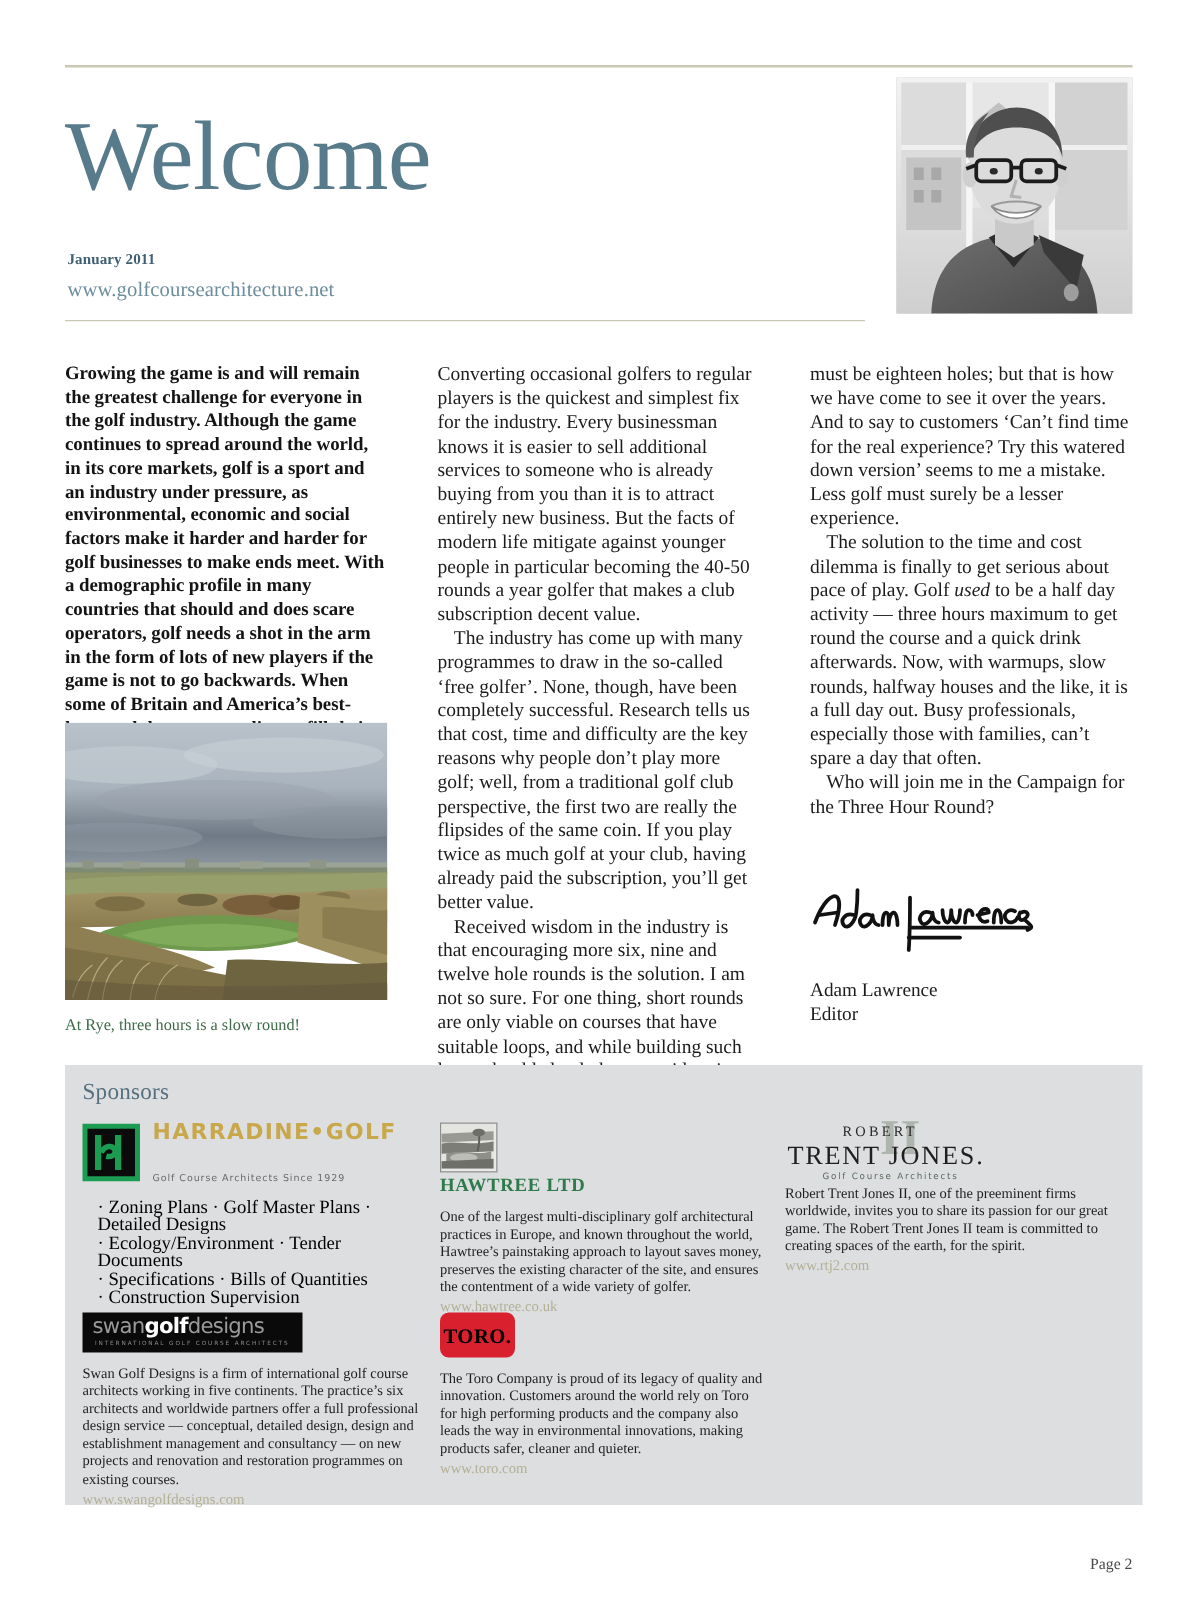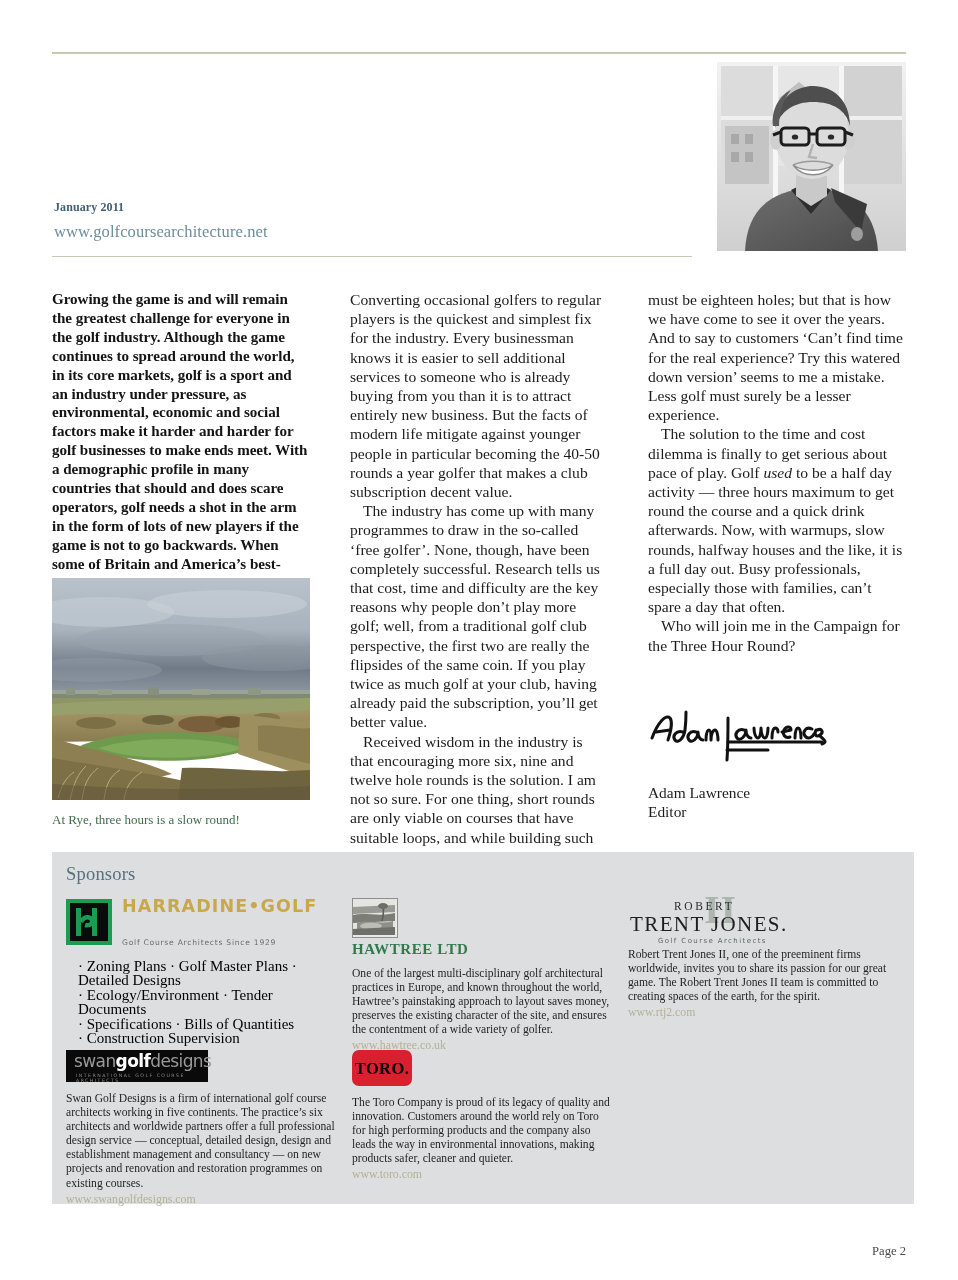--- a/index.html
+++ b/index.html
@@ -284,21 +284,21 @@
     position: absolute;
     left: 30px; top: 49px;
     font-family: "DejaVu Sans", sans-serif;
     font-size: 7px;
     color: #5c6b5f;
     letter-spacing: 1.4px;
   }
 
   
   .swan-logo {
-    width: 142px; height: 32px;
+    width: 176px; height: 32px;
     background: #0a0a0a;
     position: relative;
   }
   .swan-word {
     position: absolute;
     left: 8px; top: 3px;
     font-family: "DejaVu Sans", sans-serif;
     font-size: 17px;
     letter-spacing: -0.6px;
     line-height: 1;
@@ -345,20 +345,21 @@
 </style>
 </head>
 <body>
 
 <div class="page">
 
   <div class="top-rule"></div>
 
   <div class="masthead">
 
+    <div class="masthead-title">Welcome</div>
 
     <div class="masthead-date">January 2011</div>
 
     <div class="masthead-url">www.golfcoursearchitecture.net</div>
 
     <div class="editor-photo">
       <svg width="189" height="189" viewBox="0 0 189 189" xmlns="http://www.w3.org/2000/svg">
         <defs>
           <linearGradient id="winG" x1="0" y1="0" x2="0" y2="1">
             <stop offset="0%" stop-color="#f2f2f2"></stop>

